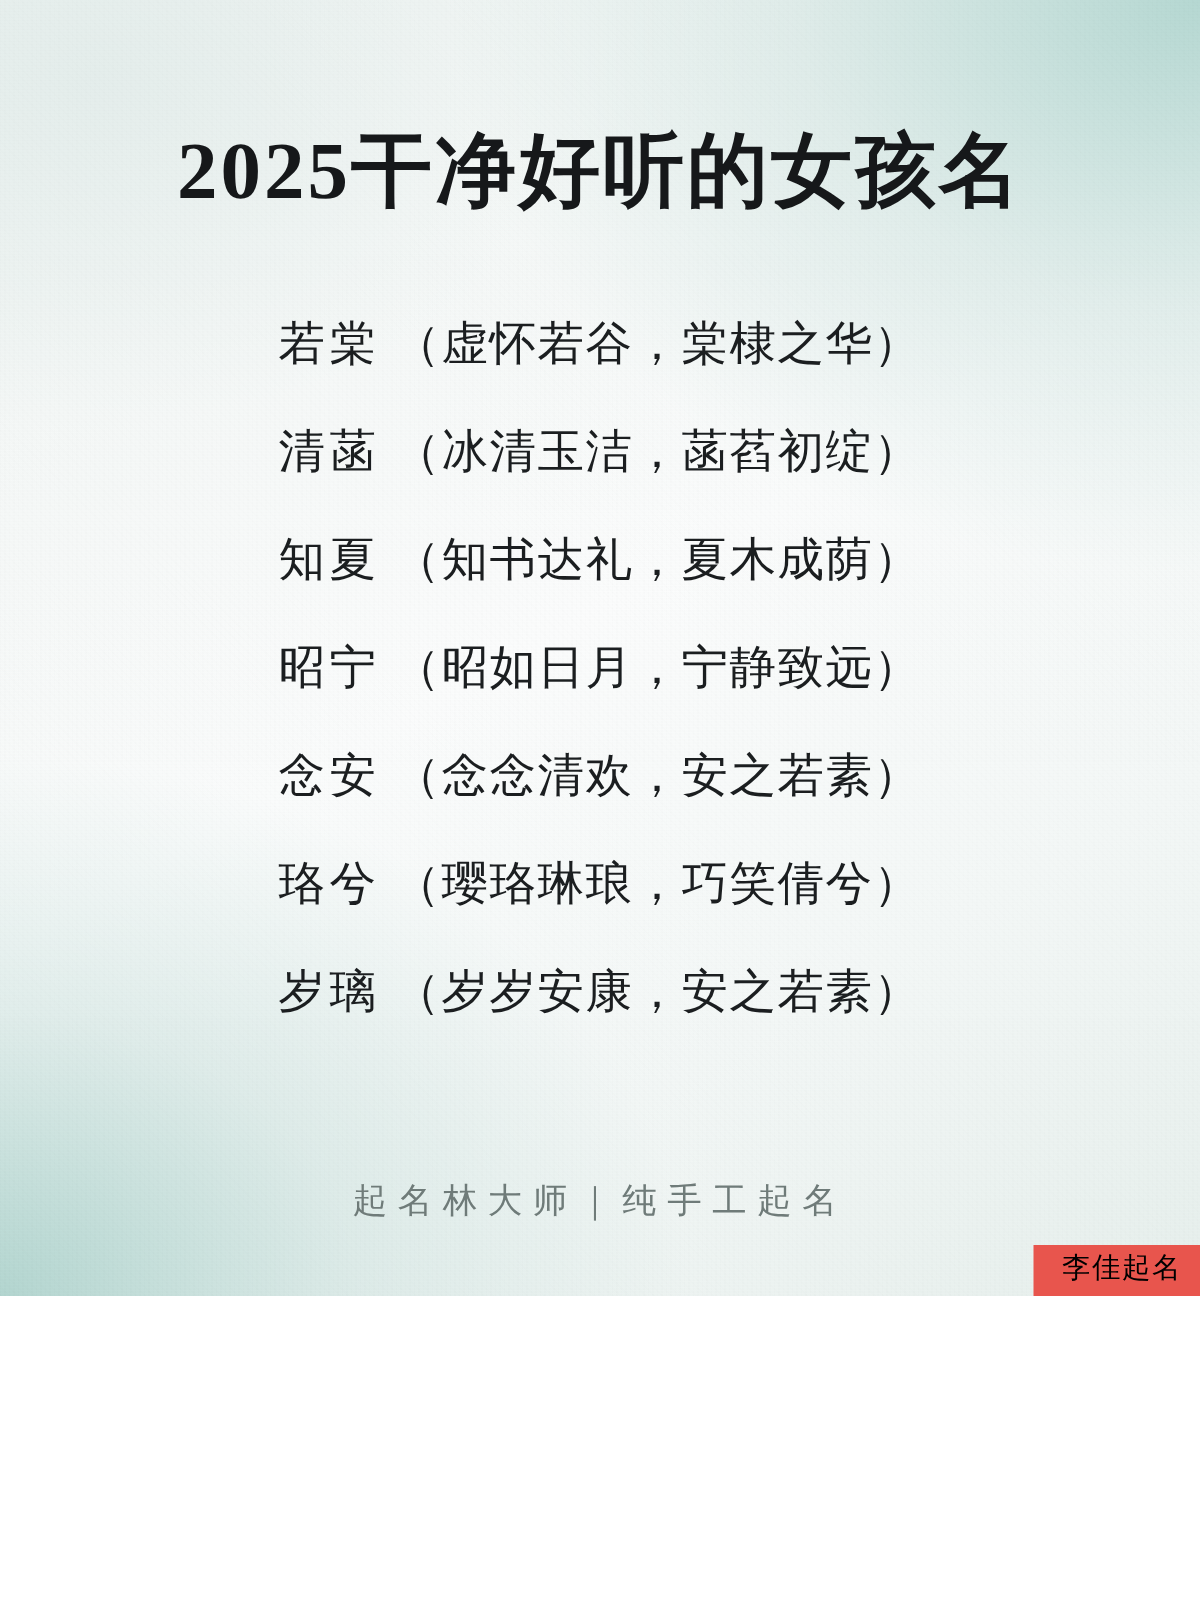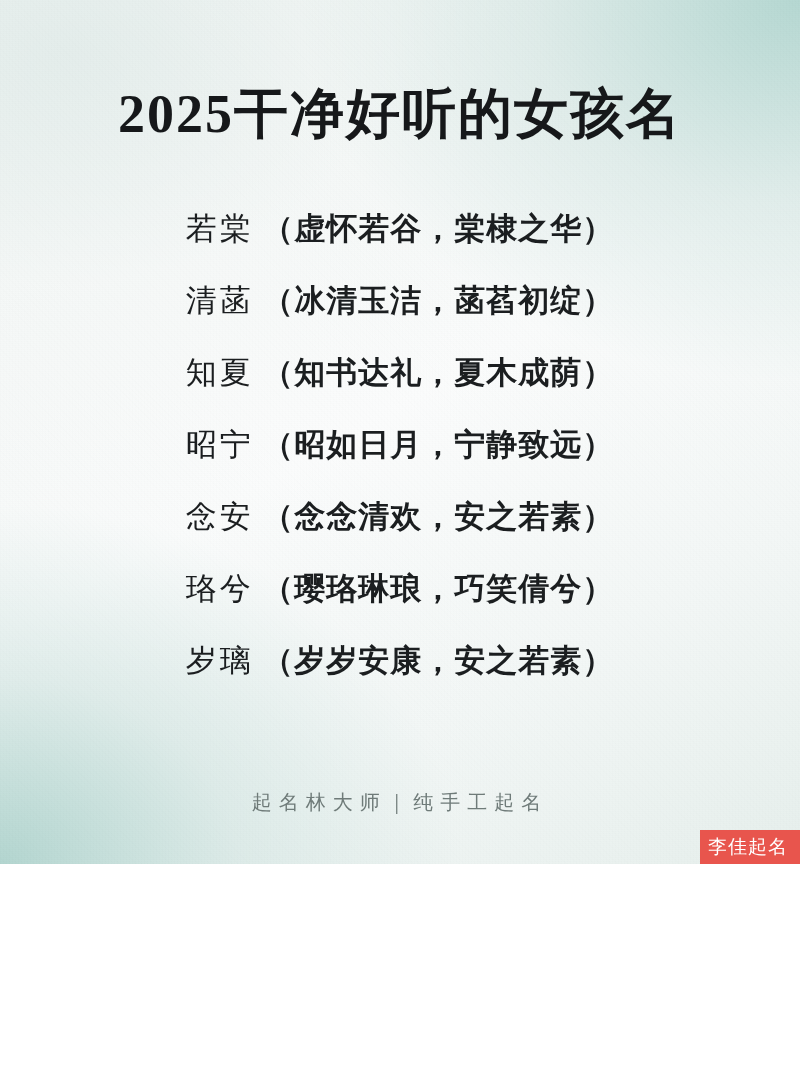--- a/index.html
+++ b/index.html
@@ -73,49 +73,48 @@
     color: #1b1e20;
     font-family: "Liberation Sans", sans-serif;
     white-space: nowrap;
   }
   .list-item .nm {
     letter-spacing: 3px;
     font-family: Liberation Mono, monospace;
   }
   .list-item .mn {
     letter-spacing: 1px;
-    font-weight: bold;
   }
 
   
   .signature {
     position: absolute;
     bottom: 48px;
     left: 0;
     width: 800px;
     text-align: center;
     font-family: "Liberation Serif", serif;
-    font-size: 20px;
+    font-size: 23px;
     letter-spacing: 7px;
     color: #6f7b79;
     white-space: nowrap;
   }
 
   
   .watermark {
     position: absolute;
     right: 0;
     bottom: 0;
-    padding: 7px 12px 8px 8px;
+    padding: 7px 12px 8px 19px;
     background: #e8554d;
-    color: #ffffff;
+    color: #000000;
     font-size: 19px;
     letter-spacing: 1px;
     line-height: 1;
-    font-family: Liberation Sans, sans-serif;
+    font-family: Liberation Mono, monospace;
     white-space: nowrap;
   }
 </style>
 </head>
 <body>
 
 <div class="poster">
 
   <div class="grain"></div>
 

